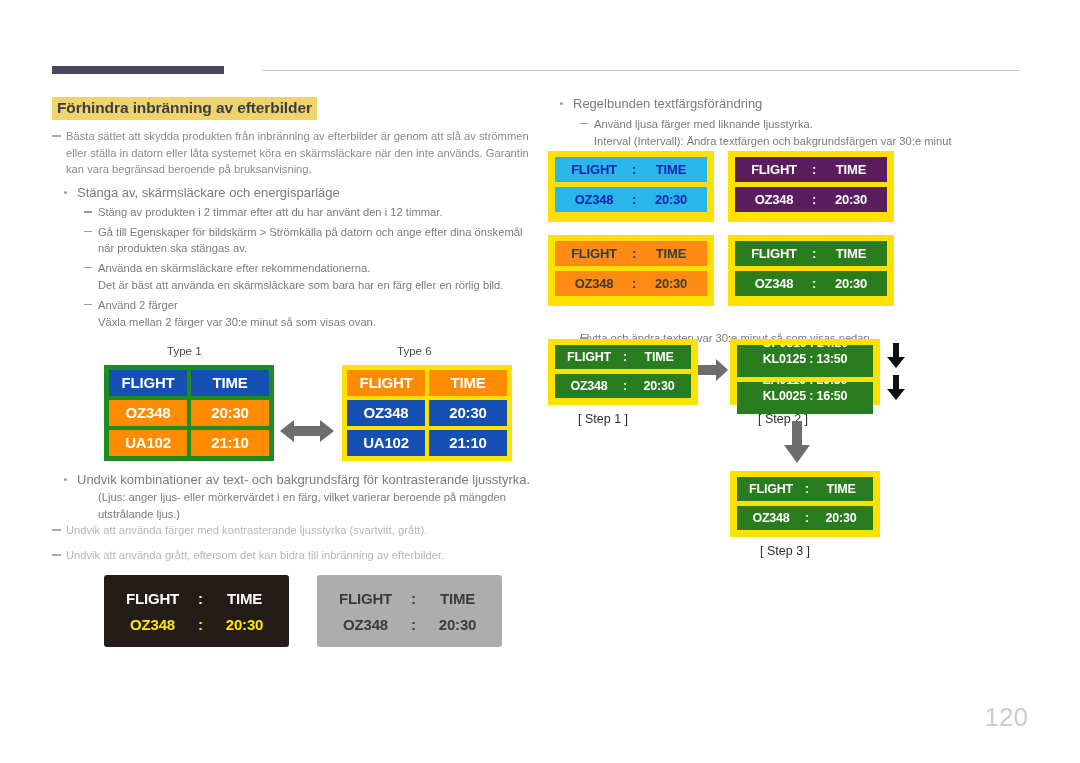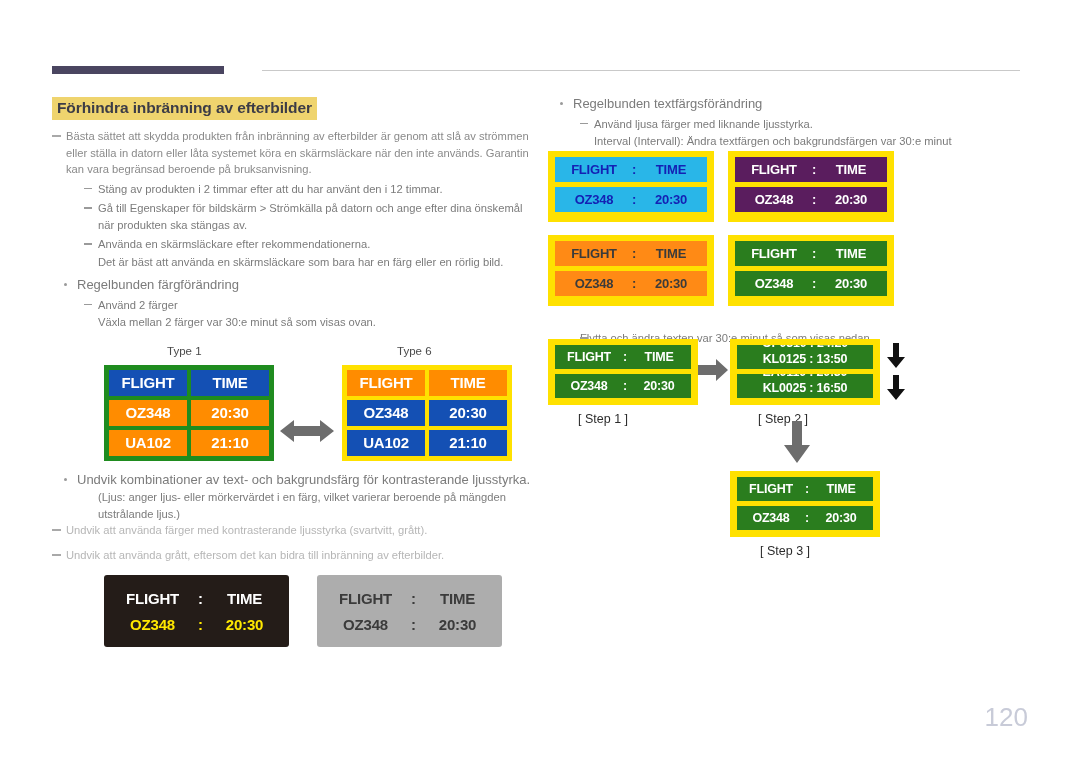--- a/index.html
+++ b/index.html
@@ -103,21 +103,21 @@
   .step-board .row:first-child{margin-bottom:5px;}
   .step-board .cb{font-size:12.5px;color:#ffffff;}
   .step-board .cb span.k{width:56px;}
   .step-board .cb span.s{width:16px;}
   .step-board .cb span.v{width:52px;}
 
   .sb1{left:0;top:13px;}
   .sb2{left:182px;top:13px;width:150px;}
   .sb3{left:182px;top:145px;}
 
-  .scroll-row{height:24px;background:#2a7d1e;overflow:hidden;position:relative;}
+  .scroll-row{height:32px;background:#2a7d1e;overflow:hidden;position:relative;}
   .scroll-row .lineA,.scroll-row .lineB{
      position:absolute;left:0;width:100%;text-align:center;
      font-size:12.5px;font-weight:bold;color:#ffffff;font-family:"Liberation Sans",sans-serif;letter-spacing:-.2px;
      white-space:nowrap;}
   .scroll-row .lineA{top:-9px;}
   .scroll-row .lineB{top:7px;}
 
   .arrow-right{position:absolute;left:150px;top:33px;width:30px;height:22px;}
   .down-arrows{position:absolute;left:338px;top:17px;width:20px;height:60px;}
   .arrow-down-big{position:absolute;left:236px;top:95px;width:26px;height:42px;}
@@ -136,26 +136,26 @@
 
   <div class="hdr-bar"></div>
   <div class="hdr-rule"></div>
 
   <div class="title">Förhindra inbränning av efterbilder</div>
 
   <div class="col-l">
 
     <div class="note">Bästa sättet att skydda produkten från inbränning av efterbilder är genom att slå av strömmen eller ställa in datorn eller låta systemet köra en skärmsläckare när den inte används. Garantin kan vara begränsad beroende på bruksanvisning.</div>
 
+    <div class="bullet">Stänga av, skärmsläckare och energisparläge</div>
     <div class="dash">Stäng av produkten i 2 timmar efter att du har använt den i 12 timmar.</div>
     <div class="dash">Gå till Egenskaper för bildskärm &gt; Strömkälla på datorn och ange efter dina önskemål när produkten ska stängas av.</div>
     <div class="dash">Använda en skärmsläckare efter rekommendationerna.</div>
     <div class="sub">Det är bäst att använda en skärmsläckare som bara har en färg eller en rörlig bild.</div>
 
-    <div class="bullet">Regelbunden färgförändring</div>
     <div class="dash">Använd 2 färger</div>
     <div class="sub">Växla mellan 2 färger var 30:e minut så som visas ovan.</div>
 
     <div class="types">
       <div class="type-lab tl1">Type 1</div>
       <div class="type-lab tl2">Type 6</div>
 
       <div class="board-grid bg1">
         <div class="cell c-blue">FLIGHT</div>
         <div class="cell c-blue">TIME</div>

